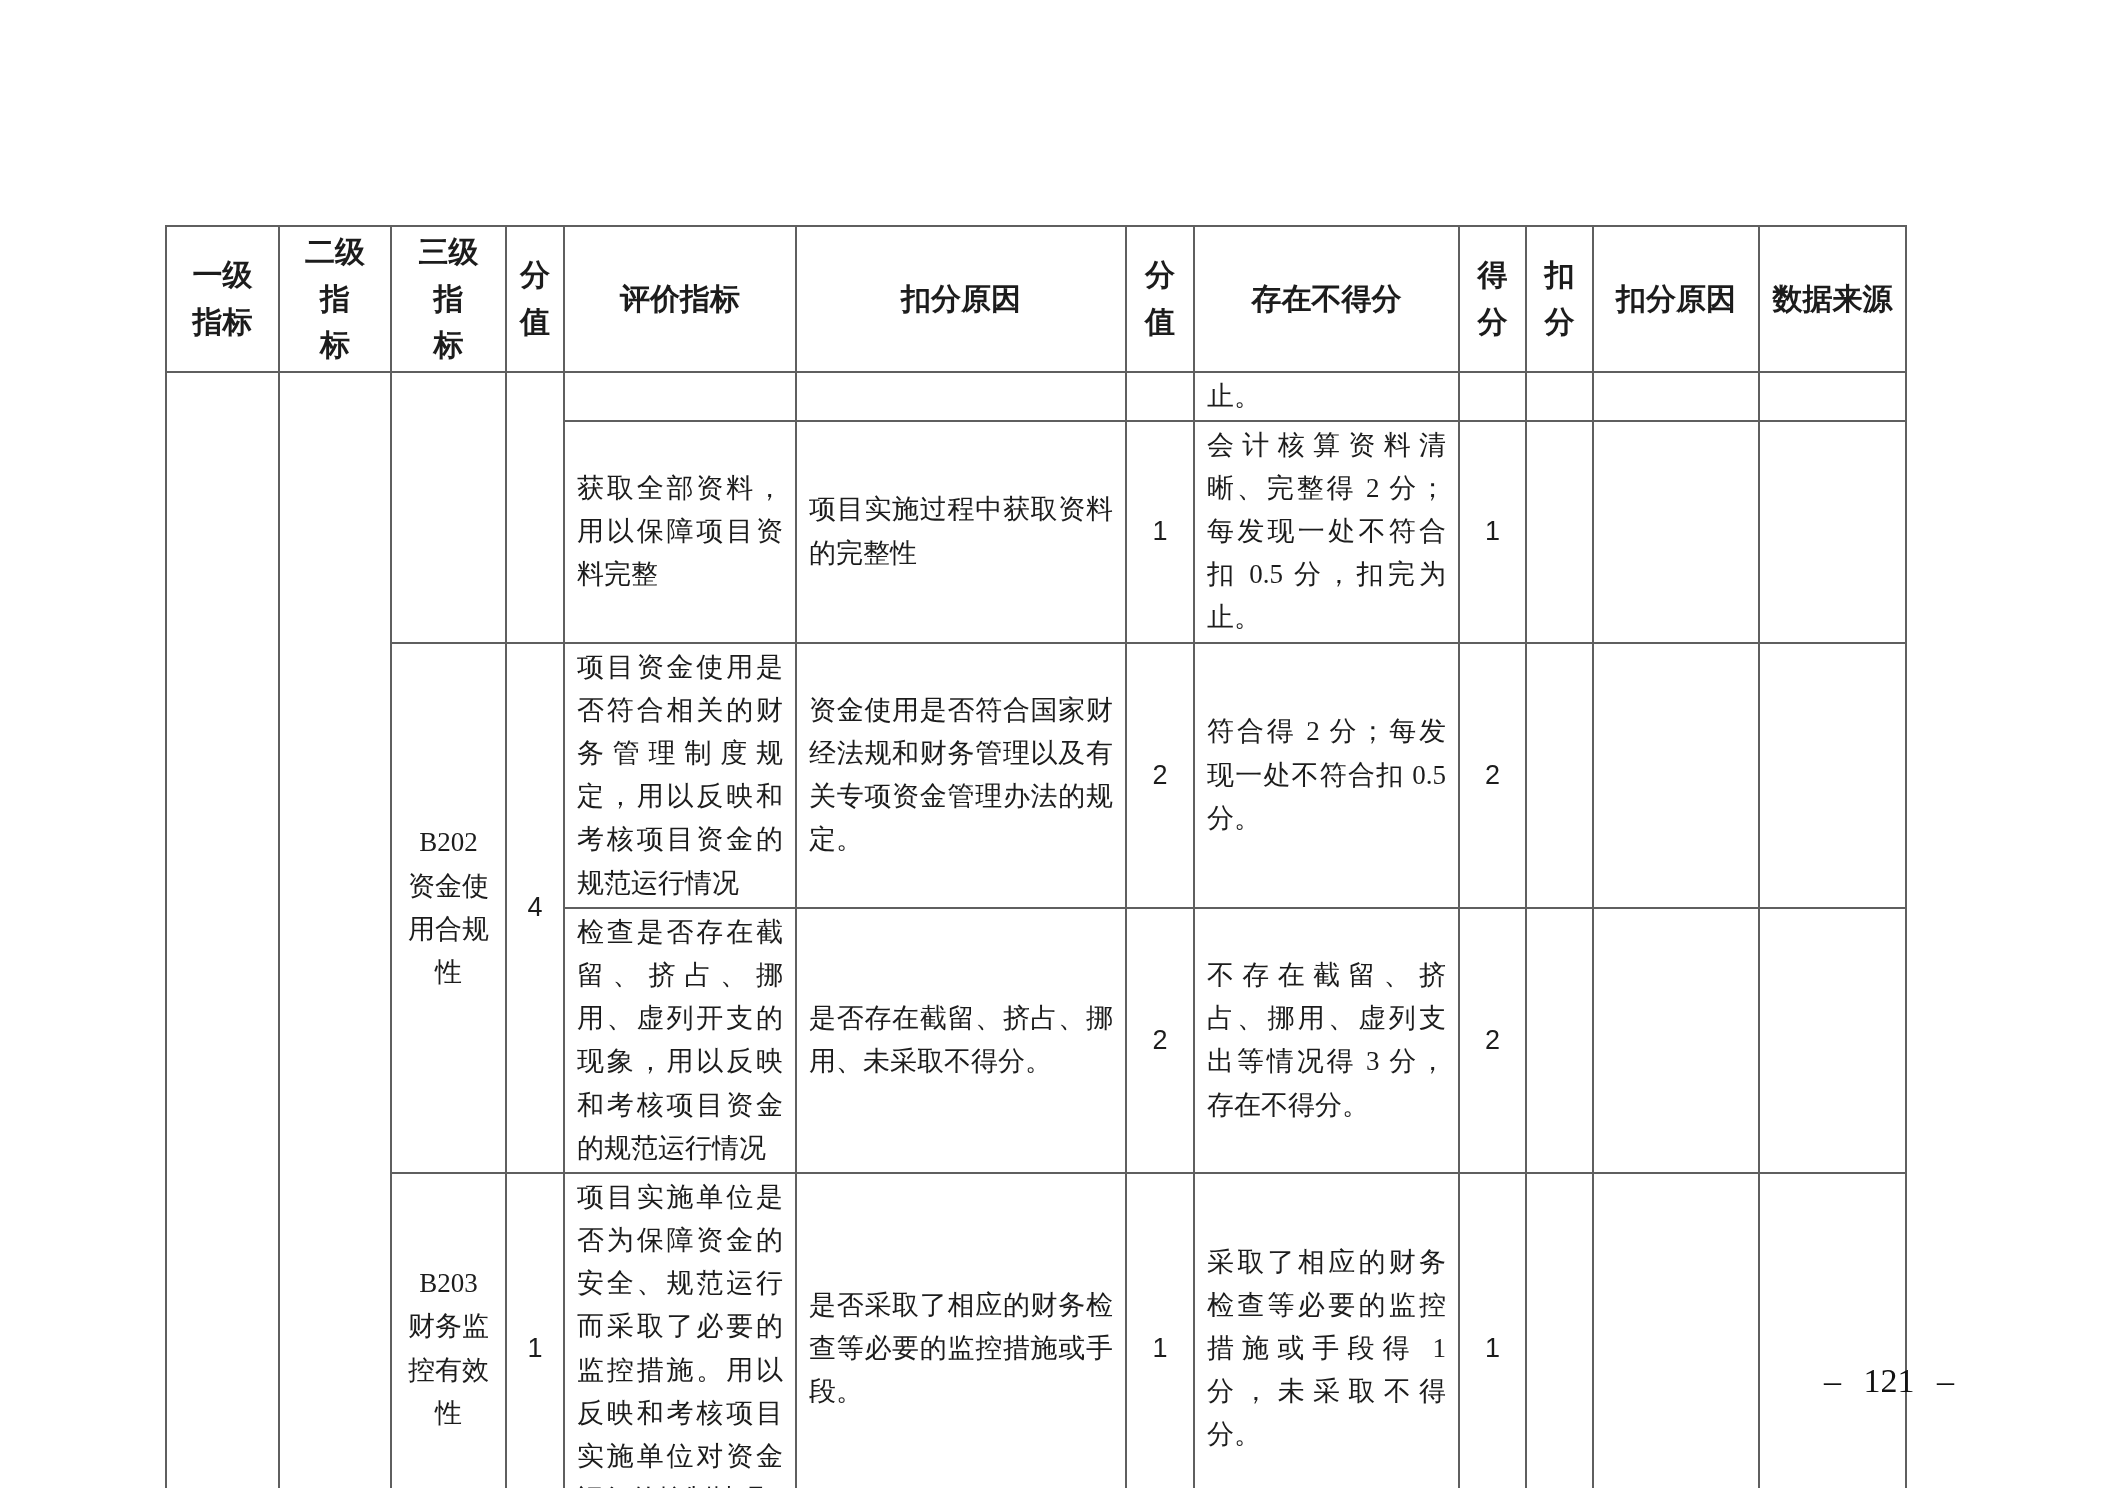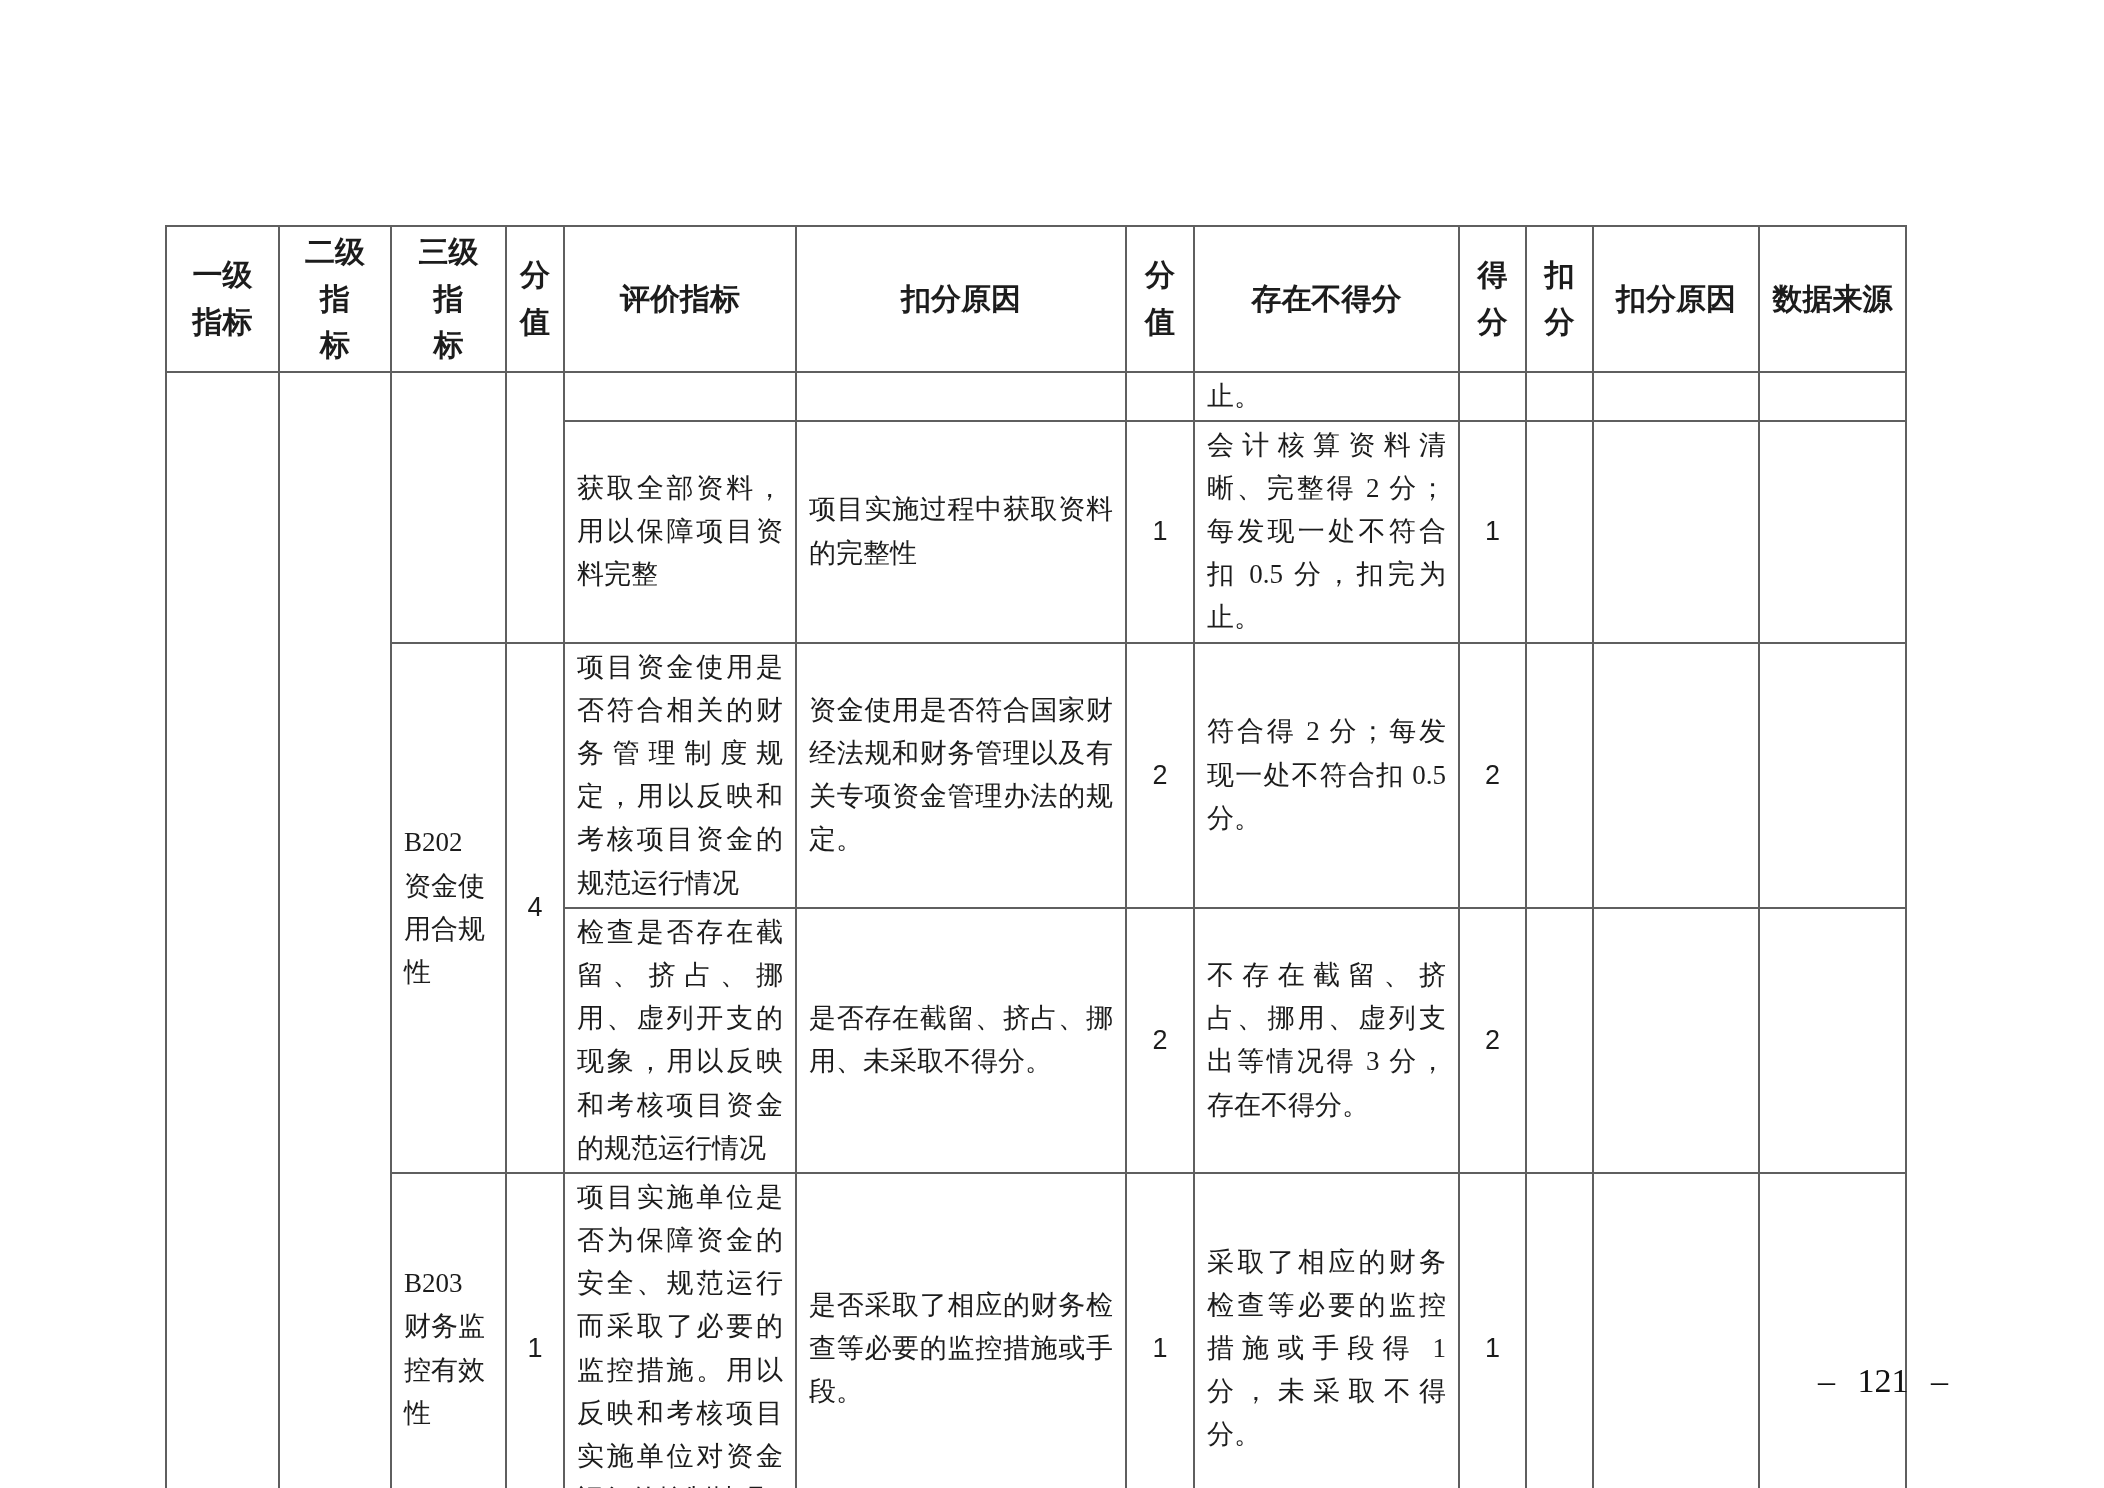--- a/index.html
+++ b/index.html
@@ -29,32 +29,32 @@
   }
   table.eval th{
     font-family:"Liberation Sans","DejaVu Sans",sans-serif;
     font-weight:700;
     font-size:30px;
     text-align:center;
     white-space:pre-line;
     line-height:1.55;
   }
   .t{text-align:justify;}
-  .pre{white-space:pre-line;}
+  .pre{white-space:pre-line;text-align:center;}
   .num{text-align:center;font-family:"Liberation Sans","DejaVu Sans",sans-serif;font-size:28px;}
   tr.hdr{height:105px;}
   tr.ra{height:33px;}
   tr.rb{height:127px;}
   tr.rc{height:165px;}
   tr.rd{height:190px;margin-left:43px;}
   tr.re{height:267px;}
   .pageno{
     position:absolute;
     top:1362px;
-    right:156px;
+    right:150px;
     font-size:34px;
     word-spacing:14px;
     font-family:"Liberation Serif","DejaVu Serif",serif;
     color:#111;
   }
 </style>
 </head>
 <body>
 
 <table class="eval">

